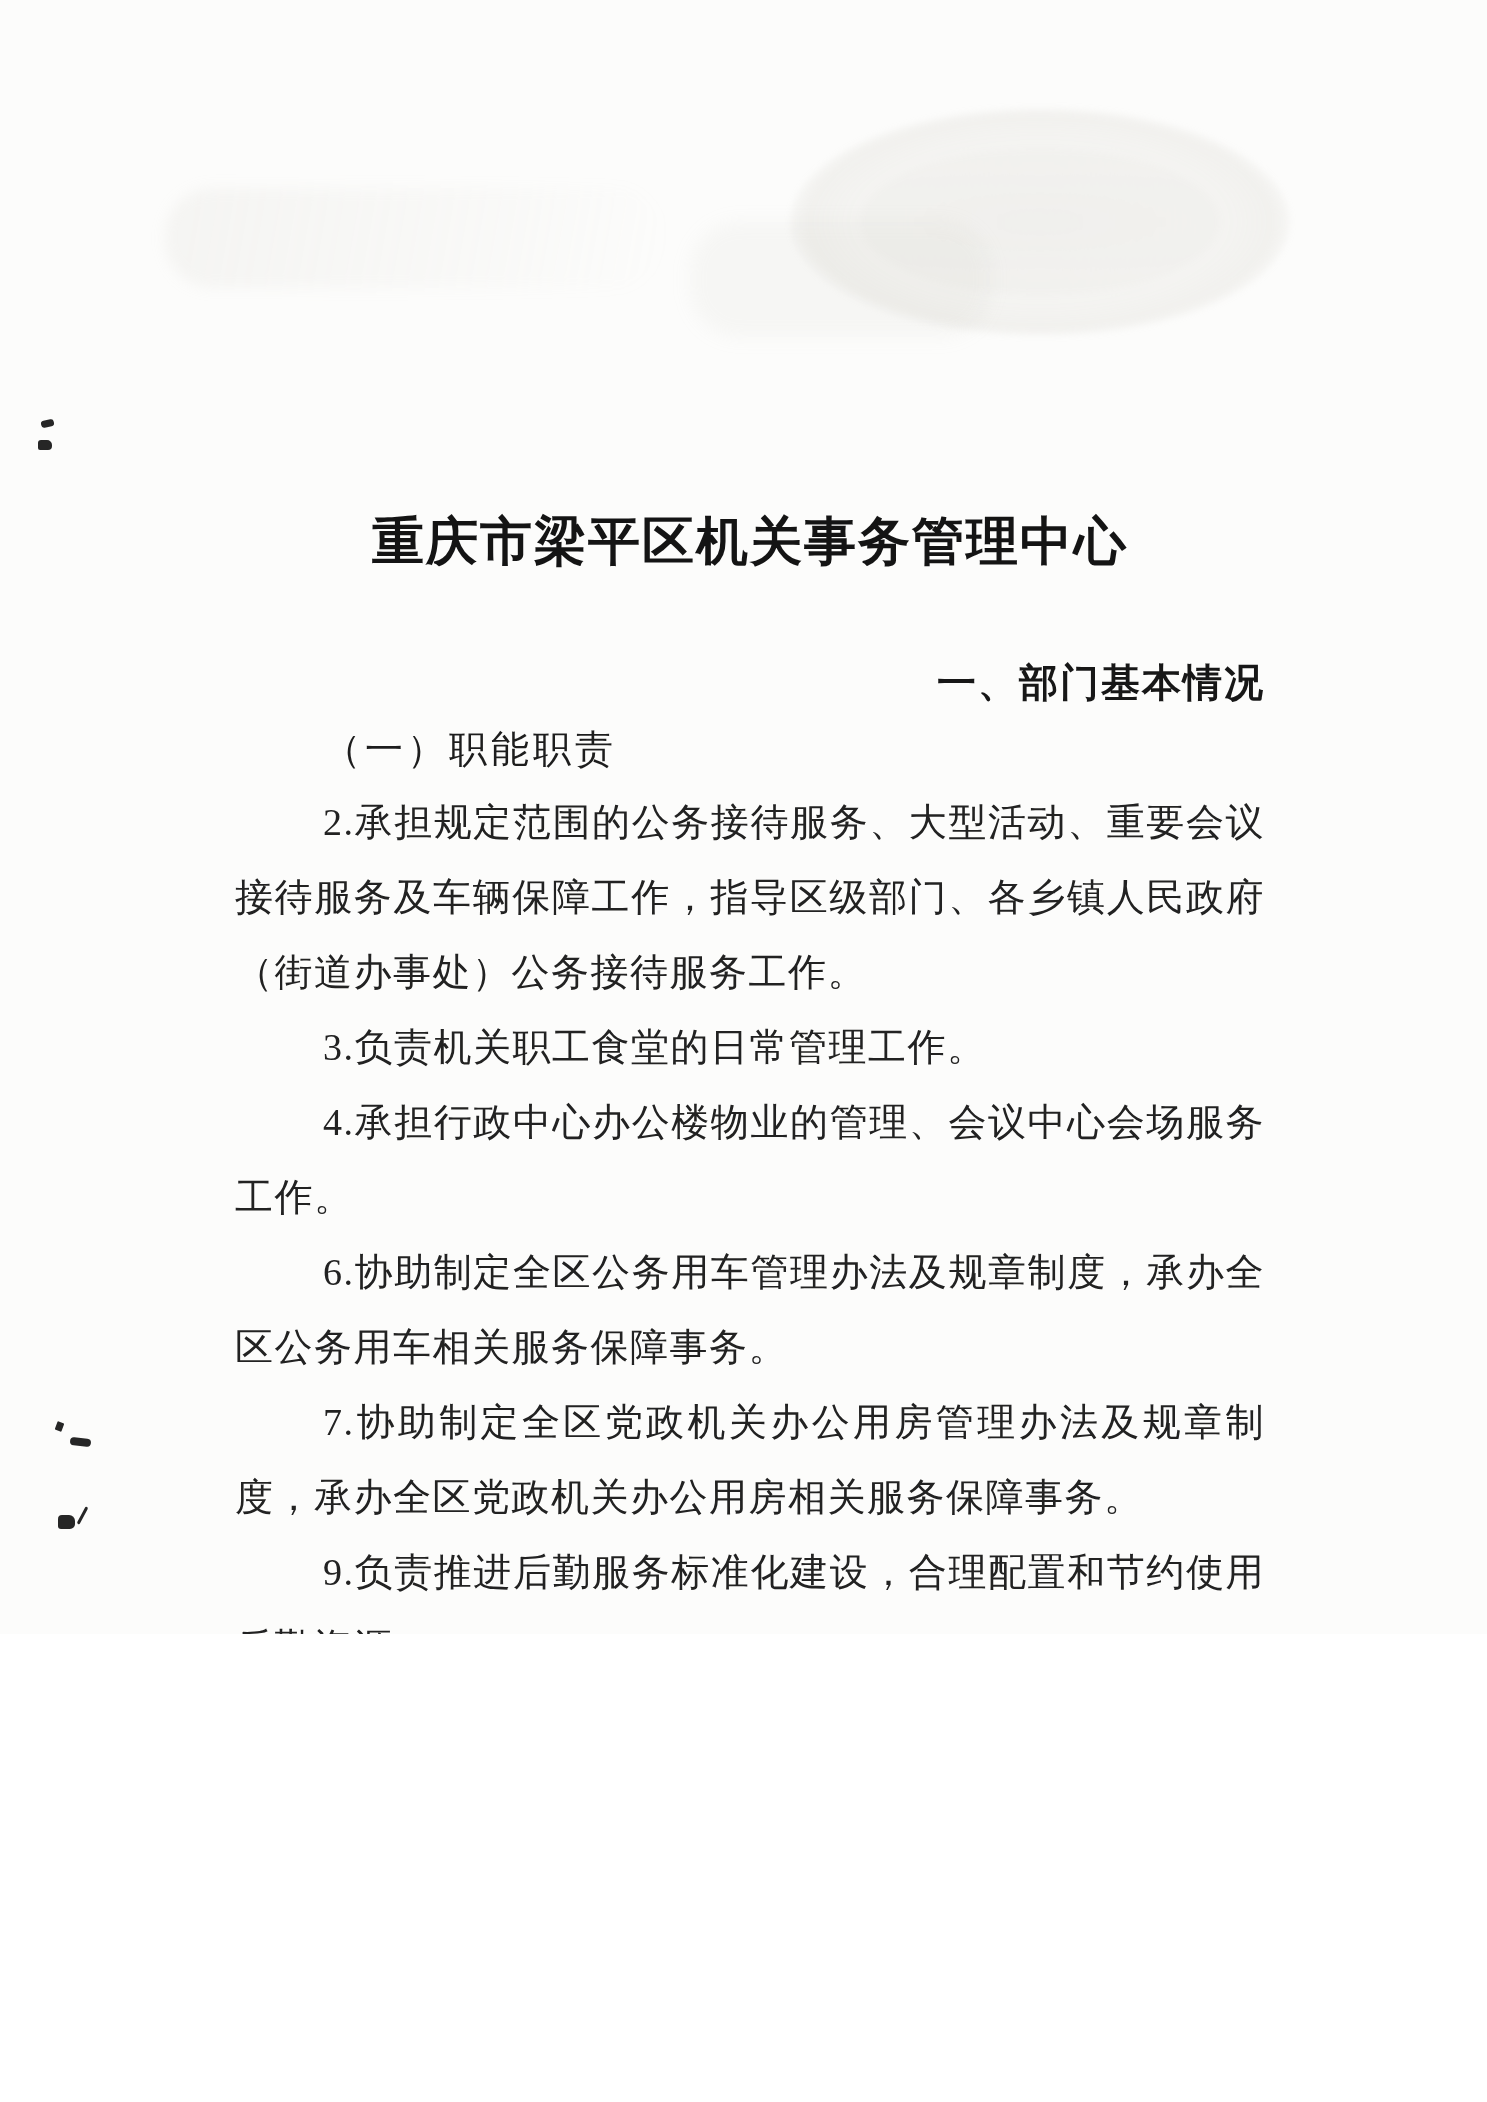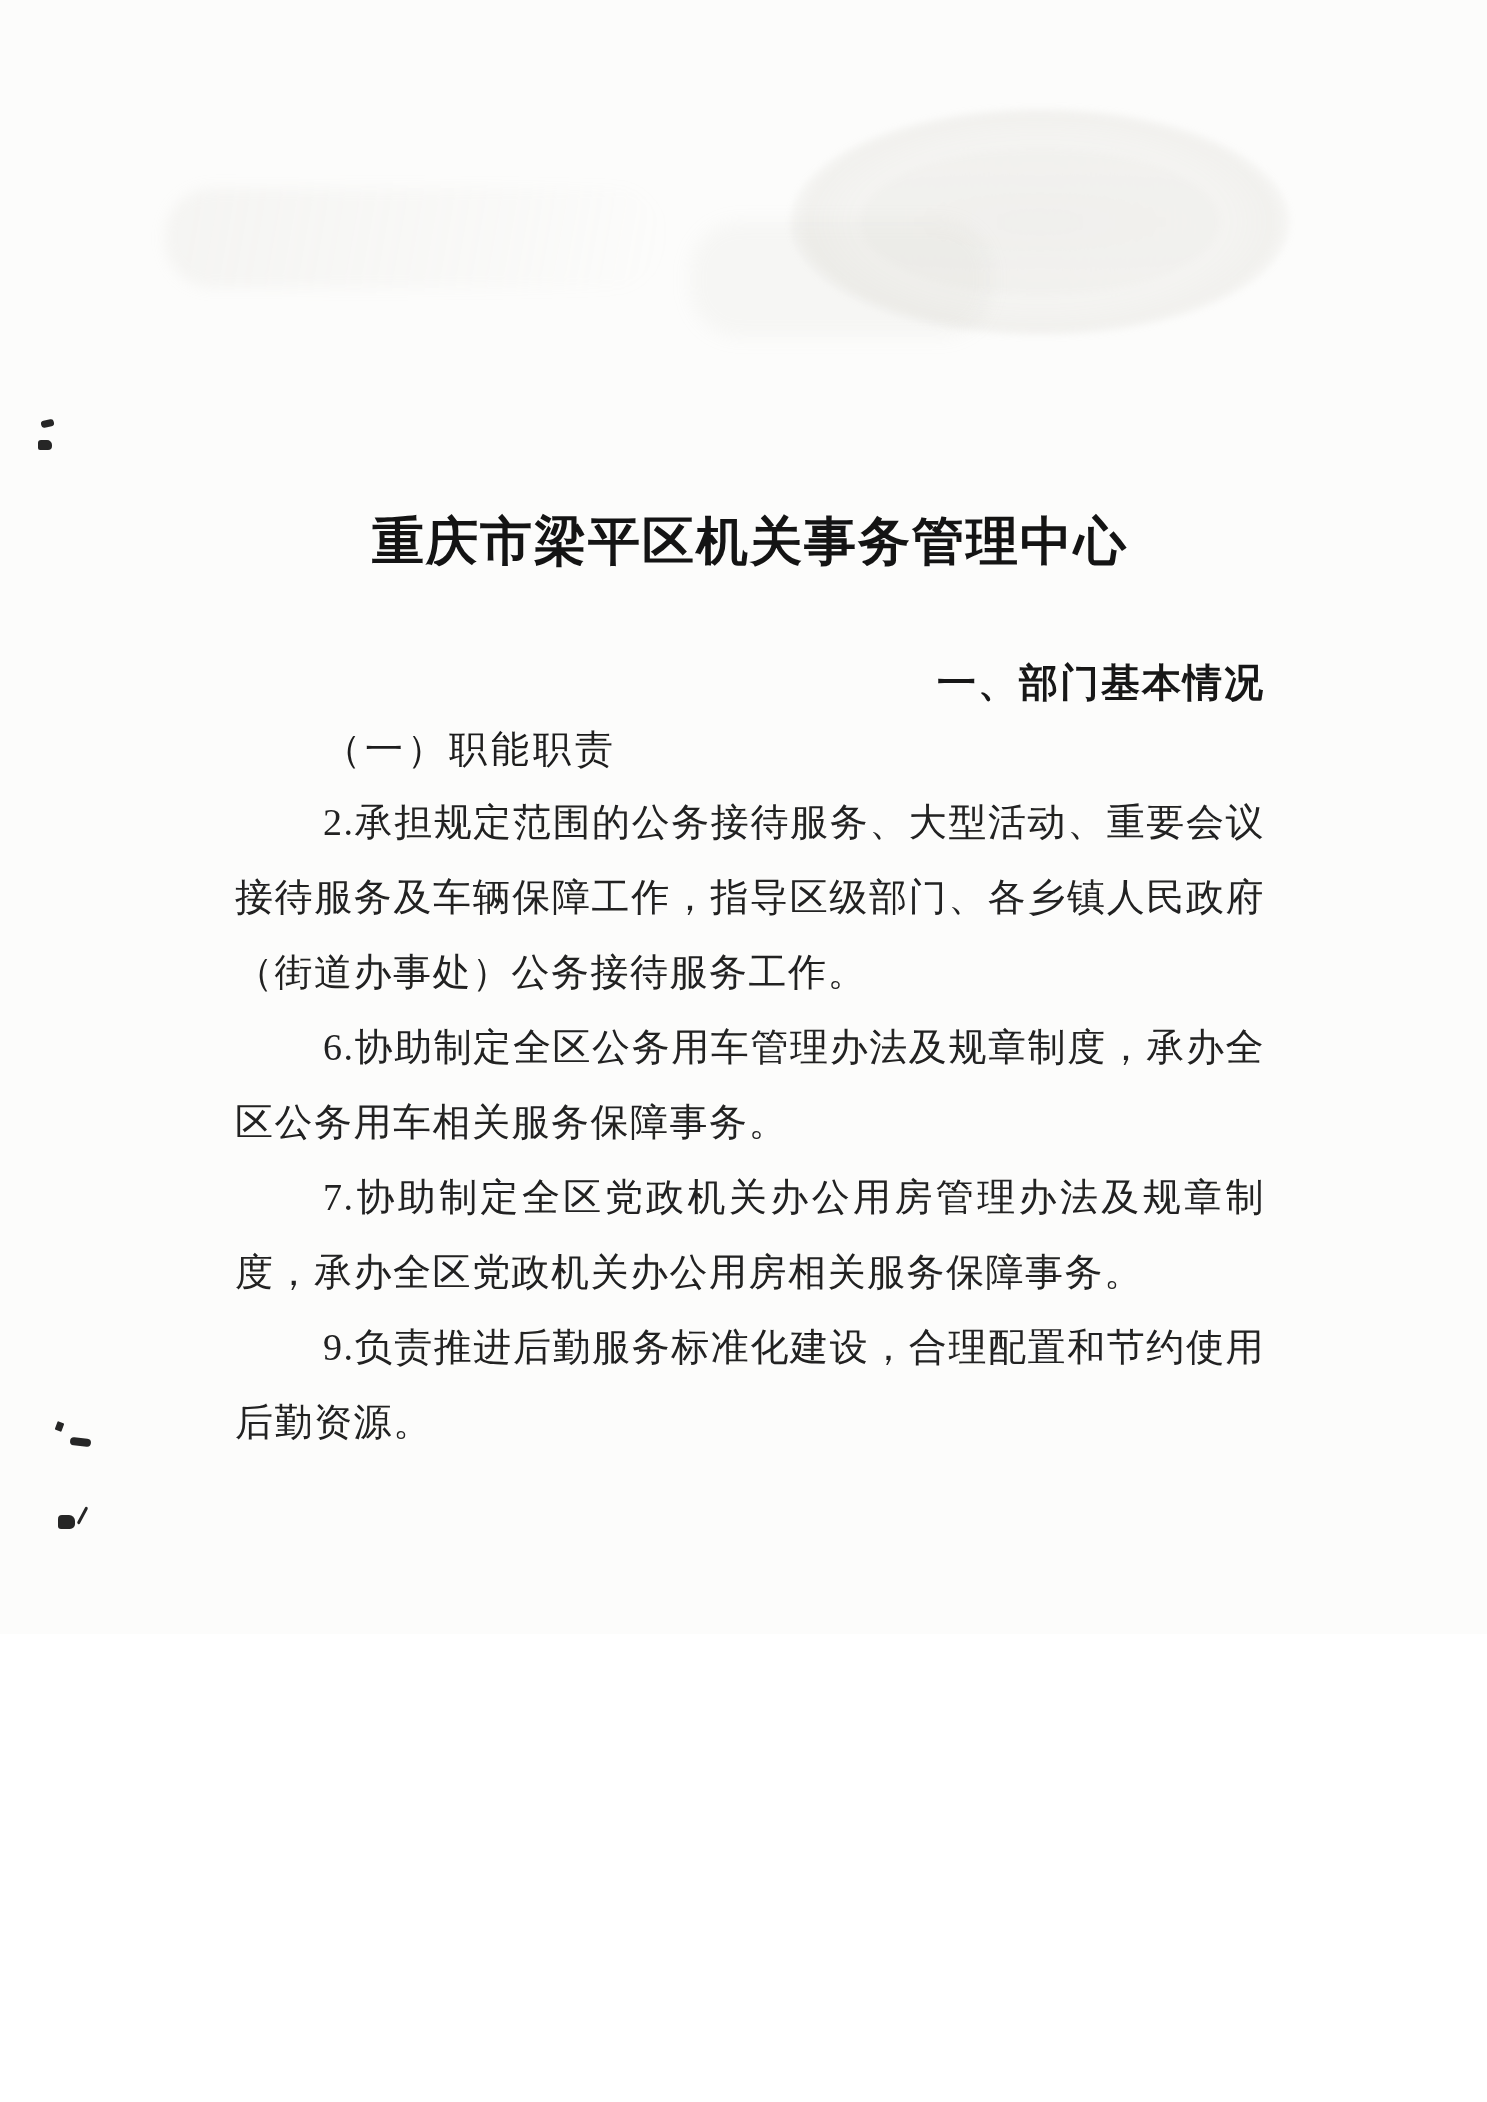--- a/index.html
+++ b/index.html
@@ -155,20 +155,22 @@
     <h1 class="title">
       <div>重庆市梁平区机关事务管理中心</div>
     </h1>
 
     <h2 class="section-heading">一、部门基本情况</h2>
 
     <h3 class="subsection-heading">（一）职能职责</h3>
 
     <div class="paras">
       <p>2.承担规定范围的公务接待服务、大型活动、重要会议接待服务及车辆保障工作，指导区级部门、各乡镇人民政府（街道办事处）公务接待服务工作。</p>
+      <p>3.负责机关职工食堂的日常管理工作。</p>
+      <p>4.承担行政中心办公楼物业的管理、会议中心会场服务工作。</p>
       <p>6.协助制定全区公务用车管理办法及规章制度，承办全区公务用车相关服务保障事务。</p>
       <p>7.协助制定全区党政机关办公用房管理办法及规章制度，承办全区党政机关办公用房相关服务保障事务。</p>
       <p>9.负责推进后勤服务标准化建设，合理配置和节约使用后勤资源。</p>
     </div>
   </div>
 
   <div class="pageno">— 1 —</div>
 
 </div>
 

